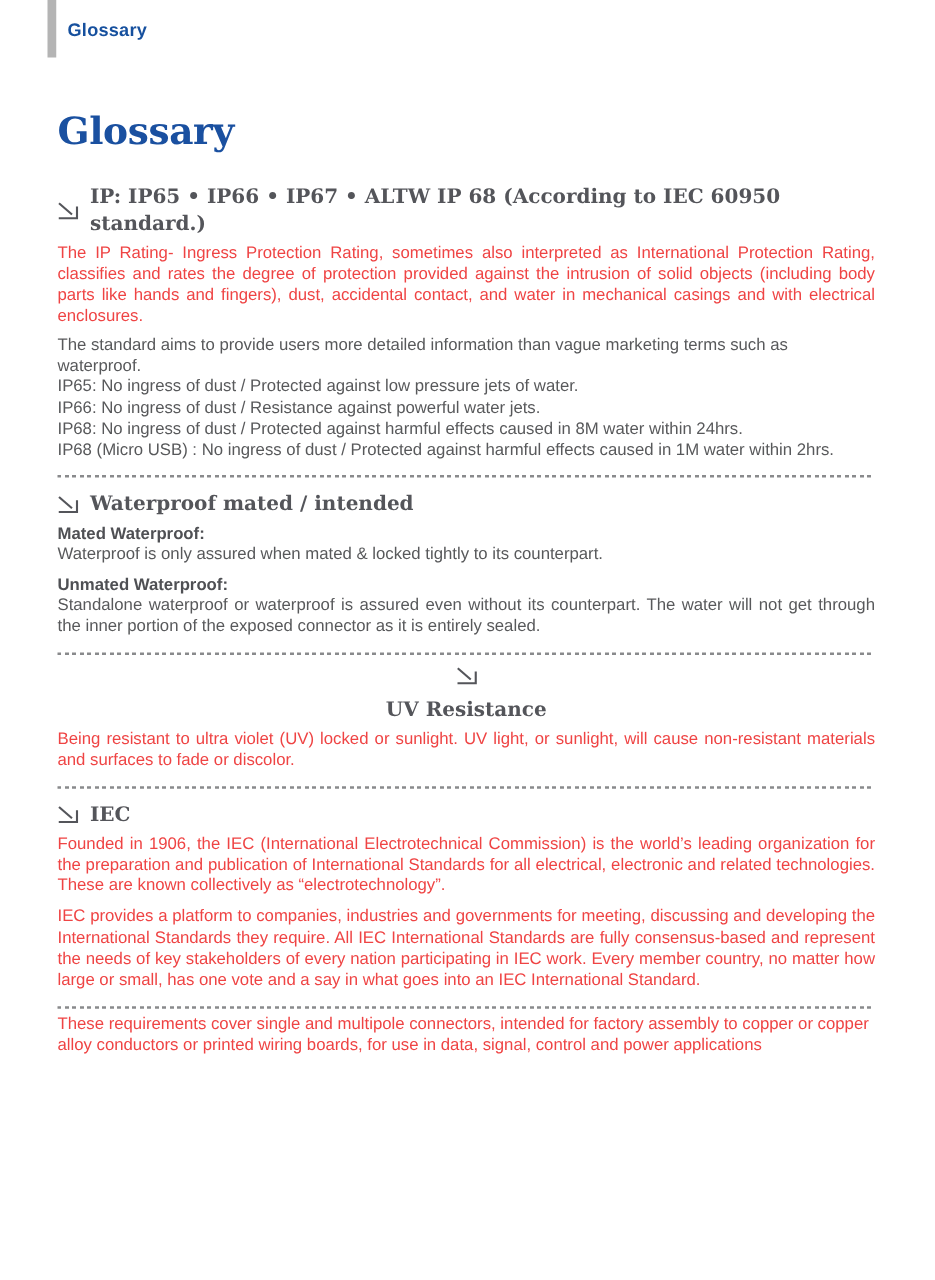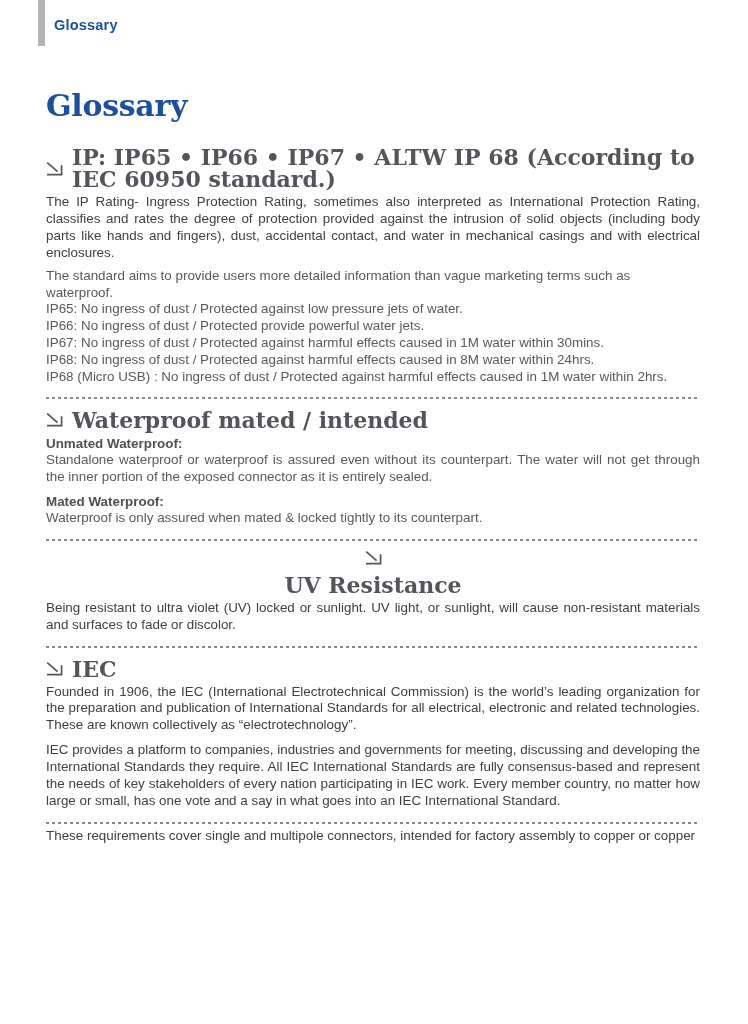--- a/index.html
+++ b/index.html
@@ -24,26 +24,26 @@
   .content { position:absolute; top:0; left:46px; right:48px; }
   .doc-title {
     margin-top:88px;
     font-family:"DejaVu Serif", serif;
     font-size:30px; line-height:36px; font-weight:bold;
     color:#1a50a0; letter-spacing:-0.3px;
   }
   .sec-heading {
     display:flex; align-items:center; gap:9px;
     font-family:"DejaVu Serif", serif;
-    font-size:22px; line-height:22px; font-weight:bold;
+    font-size:16px; line-height:22px; font-weight:bold;
     color:#54555a;
   }
   .sec-heading .arrow { flex:0 0 auto; display:block; }
   .para {
-    font-size:13.4px; line-height:16.9px; color:#404040;
+    font-size:13.4px; line-height:16.9px; color:#ef4444;
     margin-top:4px;
   }
   .justify { text-align:justify; }
   .line-item { font-size:13.4px; line-height:16.9px; color:#58595b; }
   .lines-block { margin-top:6px; }
   .sub-label { font-size:13.4px; line-height:17px; font-weight:bold; color:#4f5054; }
   .sub-item { margin-top:4px; }
   .sub-item + .sub-item { margin-top:7px; }
   .dashed-sep {
     height:2px; margin-top:11px;
@@ -79,42 +79,41 @@
       <svg class="arrow" width="17" height="15" viewBox="0 0 17 15">
         <line x1="1.2" y1="1.6" x2="11.6" y2="10.6" stroke="#54555a" stroke-width="1.7"></line>
         <polyline points="1,13.6 15.6,13.6 15.6,4.2" fill="none" stroke="#54555a" stroke-width="1.7"></polyline>
       </svg>
       <span>IP:  IP65 • IP66 • IP67 • ALTW IP 68 (According to IEC 60950 standard.)</span>
     </div>
     <p class="para justify">The IP Rating- Ingress Protection Rating, sometimes also interpreted as International Protection Rating, classifies and rates the degree of protection provided against the intrusion of solid objects (including body parts like hands and fingers), dust, accidental contact, and water in mechanical casings and with electrical enclosures.</p>
     <div class="lines-block">
       <div class="line-item">The standard aims to provide users more detailed information than vague marketing terms such as waterproof.</div>
       <div class="line-item">IP65: No ingress of dust / Protected against low pressure jets of water.</div>
-      <div class="line-item">IP66: No ingress of dust / Protected provide powerful water jets.</div>
-      <div class="line-item">IP67: No ingress of dust / Protected against harmful effects caused in 1M water within 30mins.</div>
+      <div class="line-item">IP66: No ingress of dust / Resistance against powerful water jets.</div>
       <div class="line-item">IP68: No ingress of dust / Protected against harmful effects caused in 8M water within 24hrs.</div>
       <div class="line-item">IP68 (Micro USB) : No ingress of dust / Protected against harmful effects caused in 1M water within 2hrs.</div>
     </div>
 
     <div class="dashed-sep"></div>
 
     <div class="sec-heading mt10">
       <svg class="arrow" width="17" height="15" viewBox="0 0 17 15">
         <line x1="1.2" y1="1.6" x2="11.6" y2="10.6" stroke="#54555a" stroke-width="1.7"></line>
         <polyline points="1,13.6 15.6,13.6 15.6,4.2" fill="none" stroke="#54555a" stroke-width="1.7"></polyline>
       </svg>
       <span>Waterproof mated /  intended</span>
     </div>
     <div class="sub-item">
+      <div class="sub-label">Mated Waterproof:</div>
+      <div class="line-item">Waterproof is only assured when mated &amp; locked tightly to its counterpart.</div>
+    </div>
+    <div class="sub-item">
       <div class="sub-label">Unmated Waterproof:</div>
       <div class="line-item justify">Standalone waterproof or waterproof is assured even without its counterpart. The water will not get through the inner portion of the exposed connector as it is entirely sealed.</div>
-    </div>
-    <div class="sub-item">
-      <div class="sub-label">Mated Waterproof:</div>
-      <div class="line-item">Waterproof is only assured when mated &amp; locked tightly to its counterpart.</div>
     </div>
 
     <div class="dashed-sep mt12"></div>
 
     <div class="sec-heading mt9">
       <svg class="arrow" width="17" height="15" viewBox="0 0 17 15">
         <line x1="1.2" y1="1.6" x2="11.6" y2="10.6" stroke="#54555a" stroke-width="1.7"></line>
         <polyline points="1,13.6 15.6,13.6 15.6,4.2" fill="none" stroke="#54555a" stroke-width="1.7"></polyline>
       </svg>
       <span>UV Resistance</span>

